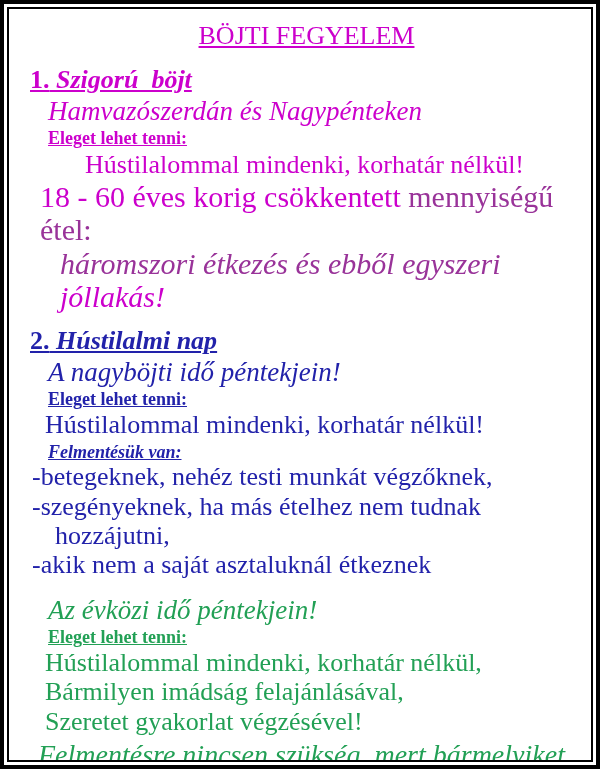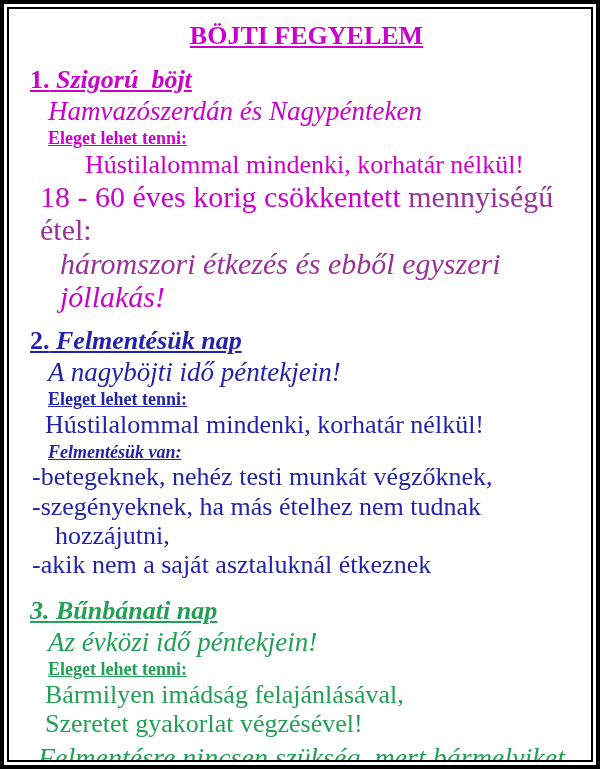--- a/index.html
+++ b/index.html
@@ -17,21 +17,21 @@
   }
   .inner {
     width: 100%;
     height: 100%;
     border: 2px solid var(--page_border, #000);
     padding: 12px 8px 0 21px;
     overflow: hidden;
   }
   .title {
     font-size: 26px;
-    font-weight: bold;
+    font-weight: normal;
     text-align: center;
     text-decoration: underline;
     color: var(--magenta, #CC00CC);
     margin: 0 0 14px 0;
     line-height: 1.15;
   }
   .sec { margin: 0; }
   .sec p, .sec h2 { margin: 0; }
   .heading {
     font-size: 26px;
@@ -94,34 +94,34 @@
     <section class="sec sec1">
       <h2 class="heading magenta"><span class="num">1.</span> <span class="htext pre">Szigorú  böjt</span></h2>
       <p class="subtitle magenta">Hamvazószerdán és Nagypénteken</p>
       <p class="label-sm magenta">Eleget lehet tenni:</p>
       <p class="body-lg magenta sec1-rule">Hústilalommal mindenki, korhatár nélkül!</p>
       <p class="body-md sec1-age"><span class="magenta pre">18 - 60 éves korig csökkentett </span><span class="purple">mennyiségű étel:</span></p>
       <p class="body-md italic sec1-meals"><span class="purple pre">háromszori étkezés és ebből egyszeri   </span><span class="magenta">jóllakás!</span></p>
     </section>
 
     <section class="sec sec2">
-      <h2 class="heading blue"><span class="num">2.</span> <span class="htext">Felmentésük nap</span></h2>
+      <h2 class="heading blue"><span class="num">2.</span> <span class="htext">Hústilalmi nap</span></h2>
       <p class="subtitle blue">A nagyböjti idő péntekjein!</p>
       <p class="label-sm blue">Eleget lehet tenni:</p>
       <p class="body-lg blue sec2-rule">Hústilalommal mindenki, korhatár nélkül!</p>
       <p class="label-sm italic blue">Felmentésük van:</p>
       <p class="body-lg blue exempt-line">-betegeknek, nehéz testi munkát végzőknek,</p>
       <p class="body-lg blue exempt-line">-szegényeknek, ha más ételhez nem tudnak</p>
       <p class="body-lg blue exempt-line cont">hozzájutni,</p>
       <p class="body-lg blue exempt-line">-akik nem a saját asztaluknál étkeznek</p>
     </section>
 
     <section class="sec sec3">
-      <h2 class="heading green"><span class="num">3.</span> <span class="htext">Bűnbánati nap</span></h2>
       <p class="subtitle green">Az évközi idő péntekjein!</p>
       <p class="label-sm green">Eleget lehet tenni:</p>
+      <p class="body-lg green option-line">Hústilalommal mindenki, korhatár nélkül,</p>
       <p class="body-lg green option-line">Bármilyen imádság felajánlásával,</p>
       <p class="body-lg green option-line">Szeretet gyakorlat végzésével!</p>
       <p class="footnote green">Felmentésre nincsen szükség, mert bármelyiket lehet választani!</p>
     </section>
 
   </div>
 </div>
 
 </body></html>

